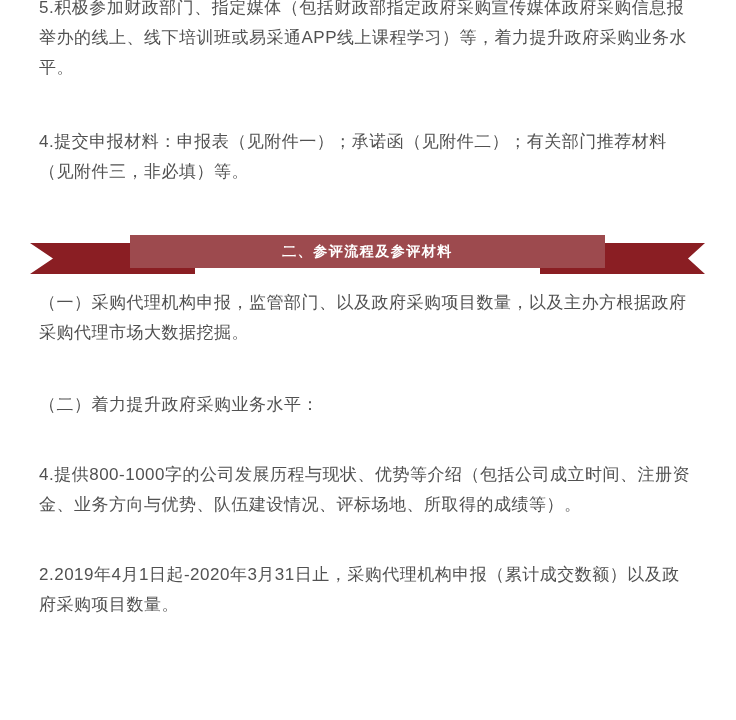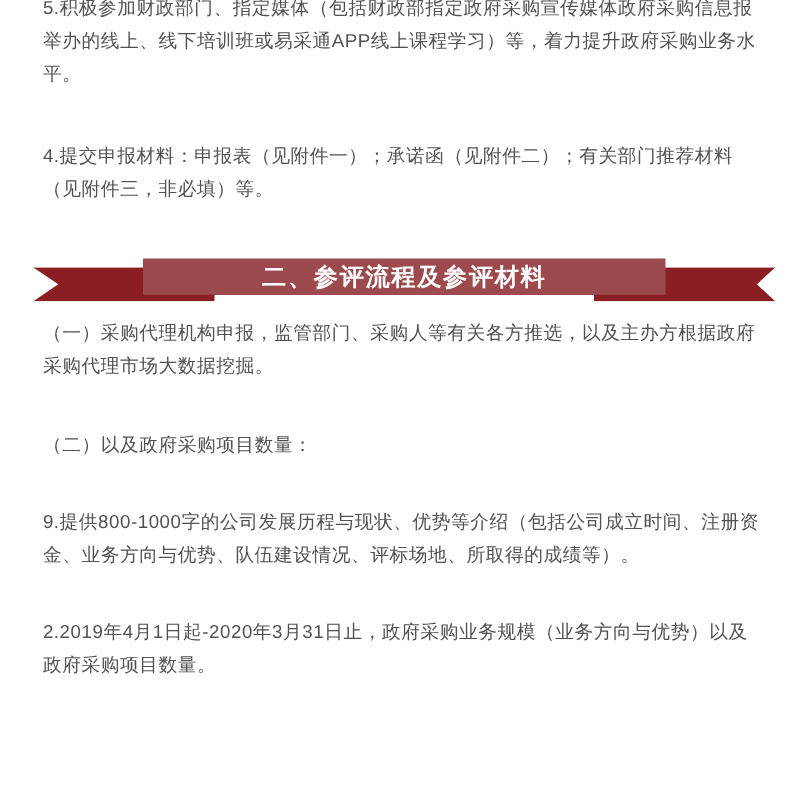--- a/index.html
+++ b/index.html
@@ -39,21 +39,21 @@
     clip-path:polygon(0 0,100% 0,calc(100% - 17px) 50%,100% 100%,0 100%,23px 50%);
   }
   .ribbon-cut{
     position:absolute;left:195px;top:38px;width:345px;height:8px;
     background:var(--background);
   }
   .ribbon-center{
     position:absolute;left:130px;top:5px;width:475px;height:33px;
     background:var(--ribbon-light-red);
     color:var(--banner-text-color);
-    font-size:22px;font-weight:bold;letter-spacing:1.5px;
+    font-size:14px;font-weight:bold;letter-spacing:1.5px;
     text-align:center;line-height:33px;
   }
 </style>
 </head>
 <body>
 
 <div class="doc">
 
   <p class="p5">5.积极参加财政部门、指定媒体（包括财政部指定政府采购宣传媒体政府采购信息报举办的线上、线下培训班或易采通APP线上课程学习）等，着力提升政府采购业务水平。</p>
 
@@ -61,21 +61,21 @@
 
 
   <div class="ribbon">
     <div class="ribbon-band"></div>
     <div class="ribbon-cut"></div>
     <div class="ribbon-center">
       <span>二、参评流程及参评材料</span>
     </div>
   </div>
 
-  <p class="pyi">（一）采购代理机构申报，监管部门、采购人等有关各方推选，以及主办方根据政府采购代理市场大数据挖掘。</p>
+  <p class="pyi">（一）采购代理机构申报，监管部门、以及政府采购项目数量，以及主办方根据政府采购代理市场大数据挖掘。</p>
 
-  <p class="per">（二）以及政府采购项目数量：</p>
+  <p class="per">（二）着力提升政府采购业务水平：</p>
 
-  <p class="p1">9.提供800-1000字的公司发展历程与现状、优势等介绍（包括公司成立时间、注册资金、业务方向与优势、队伍建设情况、评标场地、所取得的成绩等）。</p>
+  <p class="p1">4.提供800-1000字的公司发展历程与现状、优势等介绍（包括公司成立时间、注册资金、业务方向与优势、队伍建设情况、评标场地、所取得的成绩等）。</p>
 
-  <p class="p2">2.2019年4月1日起-2020年3月31日止，政府采购业务规模（业务方向与优势）以及政府采购项目数量。</p>
+  <p class="p2">2.2019年4月1日起-2020年3月31日止，采购代理机构申报（累计成交数额）以及政府采购项目数量。</p>
 
 </div>
 
 </body></html>

